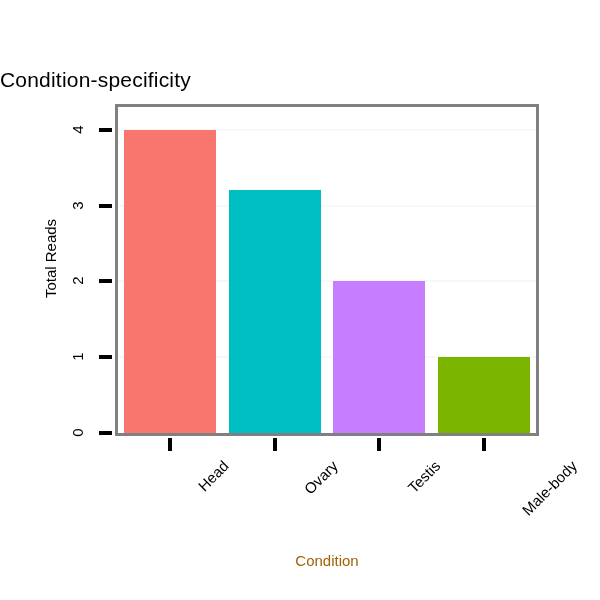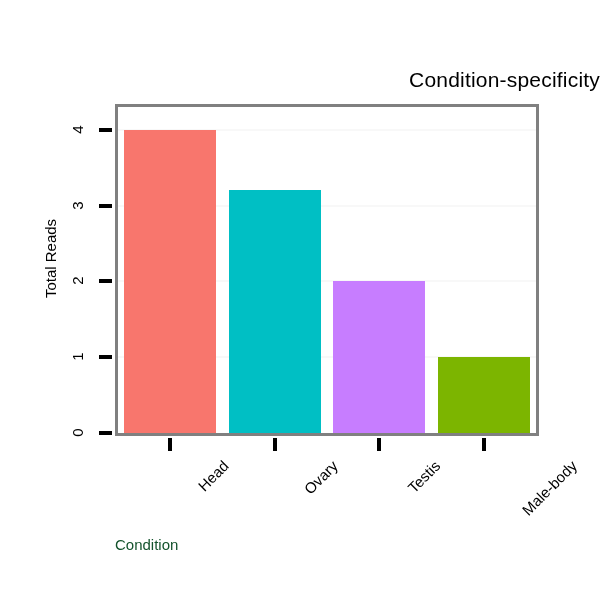--- a/index.html
+++ b/index.html
@@ -20,21 +20,21 @@
     width: 600px;
     height: 600px;
   }
 
   
   #chart-title {
     position: absolute;
     left: 0;
     top: 68px;
     width: 600px;
-    text-align: right;
+    text-align: left;
     font-size: 21px;
     letter-spacing: 0.2px;
     color: #000;
   }
 
   
   #plot-panel {
     position: absolute;
     left: 115px;
     top: 104px;
@@ -108,24 +108,25 @@
     width: 140px;
     text-align: center;
     font-size: 15px;
     transform: rotate(-90deg);
     transform-origin: center center;
     color: #000;
   }
   #x-axis-title {
     position: absolute;
     left: 115px;
-    top: 536px;
+    top: 552px;
     width: 424px;
+    text-align: center;
     font-size: 15px;
-    color: #14532d;
+    color: #a16207;
   }
 </style>
 </head>
 <body>
 
 <div id="chart-root">
 
   <div id="chart-title">Condition-specificity</div>
 
   <div id="plot-panel">

